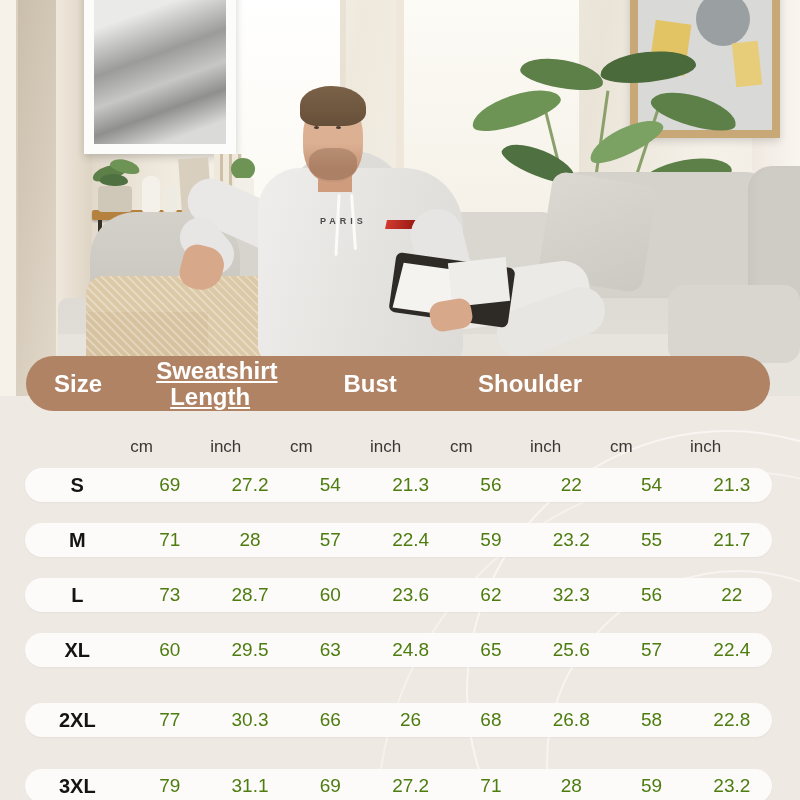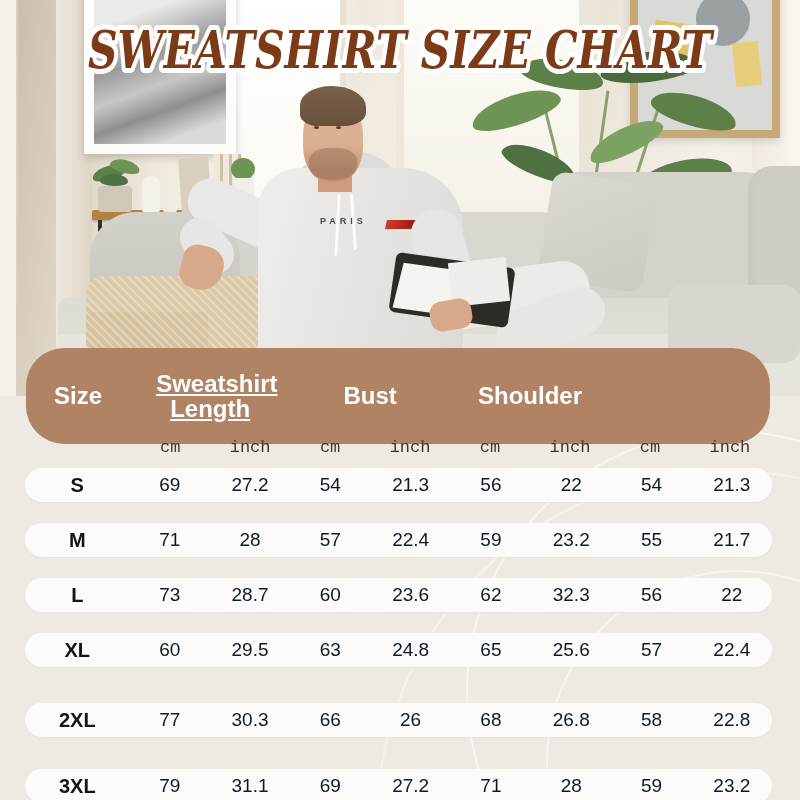--- a/index.html
+++ b/index.html
@@ -71,31 +71,31 @@
   
   .title-wrap{position:absolute;left:0;top:6px;width:800px;height:90px;}
 
   
   .swirl{position:absolute;border-radius:50%;border:2px solid rgba(255,255,255,.55);}
   .s1{width:520px;height:520px;right:-190px;top:430px;}
   .s2{width:700px;height:700px;right:-280px;top:470px;border-color:rgba(255,255,255,.4);}
   .s3{width:380px;height:380px;right:-130px;top:570px;border-color:rgba(255,255,255,.5);}
 
   
-  .band{position:absolute;left:26px;top:348px;width:744px;height:96px;background:#b08365;border-radius:38px;
+  .band{position:absolute;left:26px;top:356px;width:744px;height:55px;background:#b08365;border-radius:38px;
     display:grid;grid-template-columns:14% 21.5% 21.5% 21.5% 21.5%;align-items:center;}
   .band .h{color:#fff;font-weight:bold;font-size:24px;text-align:center;line-height:1.06;}
   .units{position:absolute;left:26px;top:432px;width:744px;height:30px;
     display:grid;grid-template-columns:14% repeat(8,10.75%);align-items:center;}
-  .units .u{text-align:center;font-size:17px;color:#3a3735;font-family:Liberation Mono, monospace;}
+  .units .u{text-align:left;font-size:17px;color:#3a3735;}
   .rowpill{position:absolute;left:25px;width:747px;height:34px;background:#fcfbfa;border-radius:17px;
     box-shadow:0 1px 2px rgba(0,0,0,.04);
     display:grid;grid-template-columns:14% repeat(8,10.75%);align-items:center;}
   .rowpill .sz{text-align:center;font-weight:bold;font-size:20px;color:#161412;}
-  .rowpill .v{text-align:center;font-size:19px;color:#0f172a;}
+  .rowpill .v{text-align:center;font-size:19px;color:#4d7c0f;}
 </style>
 </head>
 <body>
 
 <div class="stage">
 
   <div class="photo">
     <div class="wall"></div>
     <div class="door-edge"></div>
     <div class="door-strip"></div>
@@ -175,25 +175,20 @@
       <div class="page-l"></div>
       <div class="page-r"></div>
       <div class="hand-r"></div>
     </div>
   </div>
 
   <div class="swirl s1"></div>
   <div class="swirl s2"></div>
   <div class="swirl s3"></div>
 
-  <div class="title-wrap">
-    <svg width="800" height="90" viewBox="0 0 800 90">
-      <text x="400" y="62" text-anchor="middle" font-family="DejaVu Serif, serif" font-style="italic" font-weight="bold" font-size="52" fill="#7c3a16" stroke="#ffffff" stroke-width="10" paint-order="stroke" stroke-linejoin="round" textLength="624" lengthAdjust="spacingAndGlyphs">SWEATSHIRT SIZE CHART</text>
-    </svg>
-  </div>
 
   <div class="band">
     <div class="h">Size</div>
     <div class="h" style="padding:0 26px;text-decoration:underline;">Sweatshirt Length</div>
     <div class="h">Bust</div>
     <div class="h">Shoulder</div>
   </div>
 
   <div class="units">
     <div class="u"></div>

